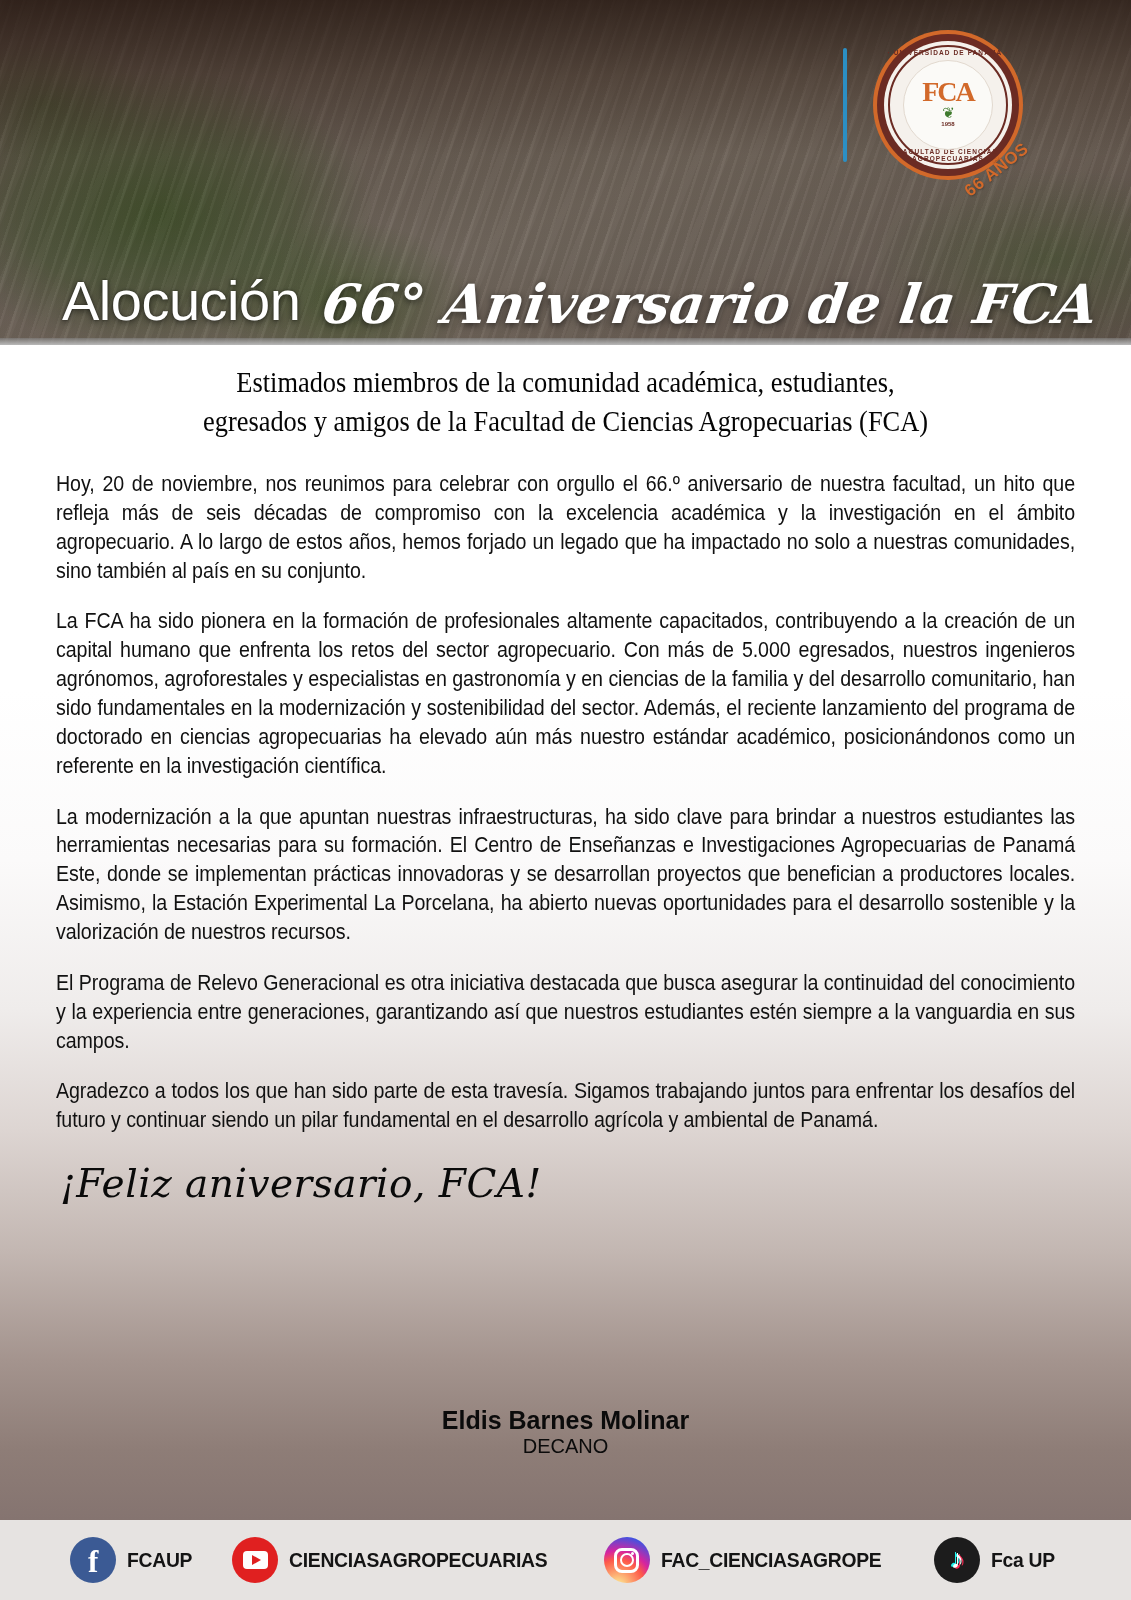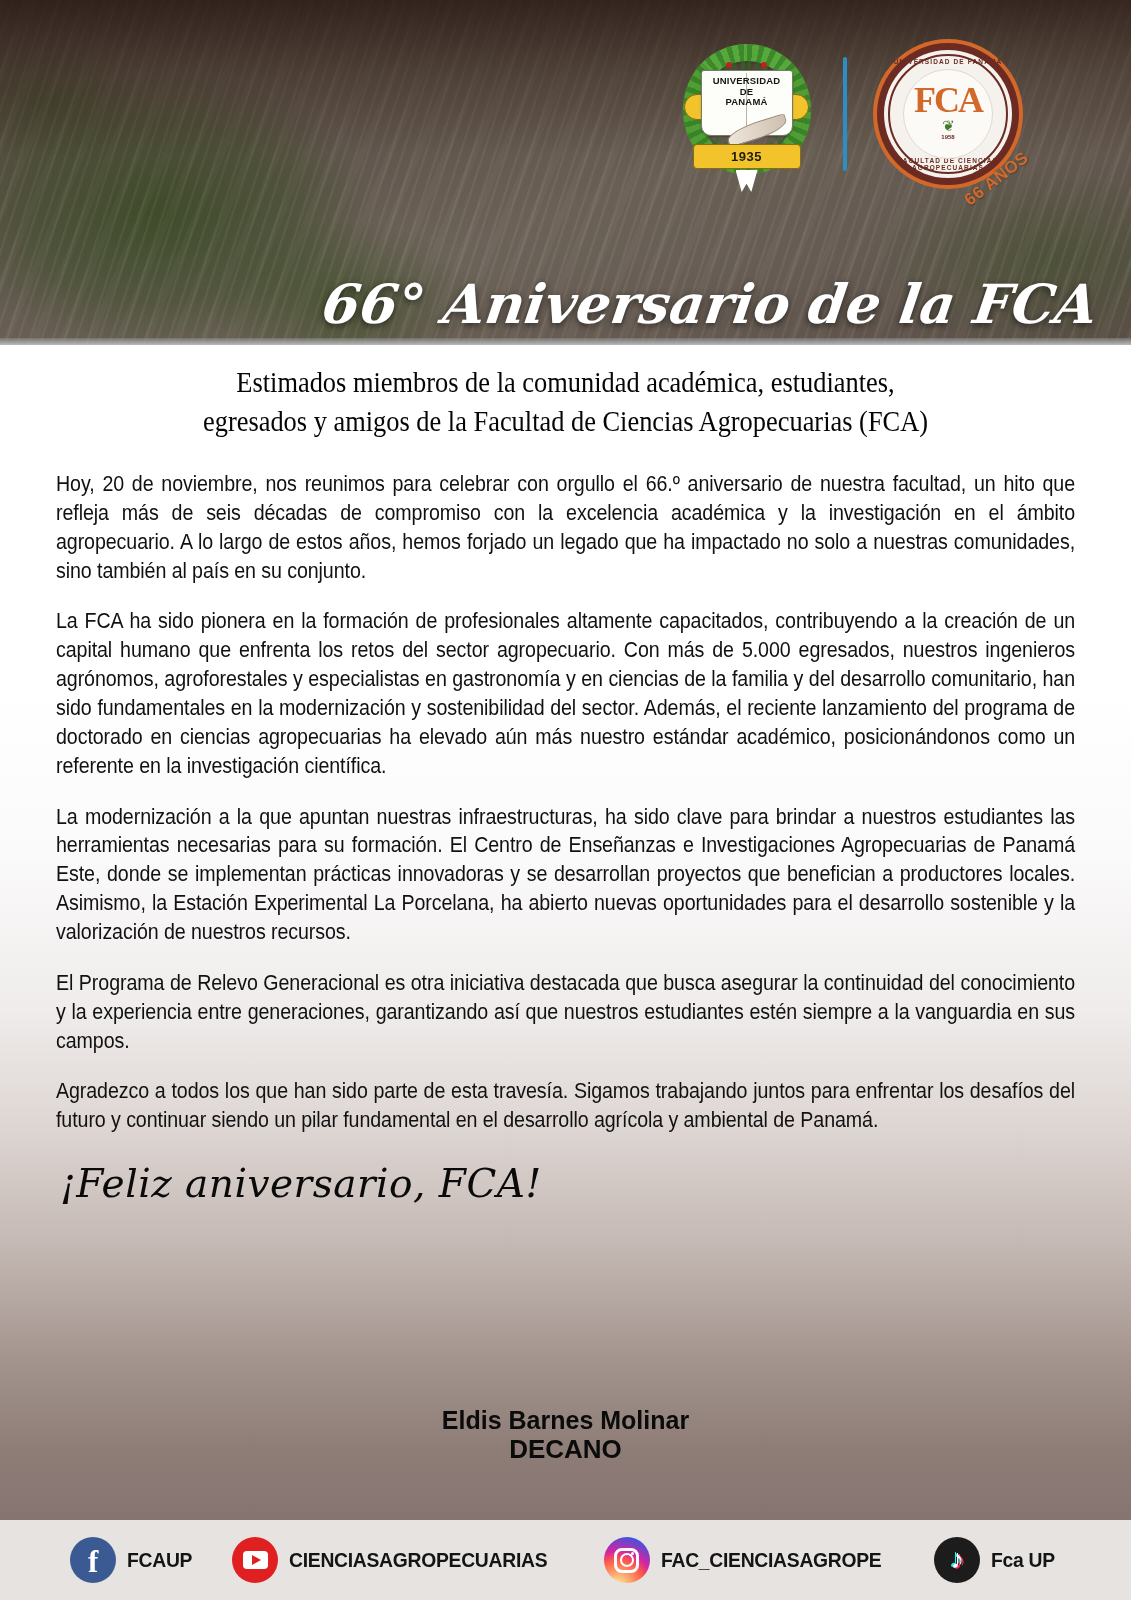--- a/index.html
+++ b/index.html
@@ -233,21 +233,21 @@
     position:absolute; inset:26px;
     border-radius:50%;
     background:#fbfaf7;
     border:1px solid #e2d9cf;
     display:flex; flex-direction:column;
     align-items:center; justify-content:center;
   }
   .fca-letters {
     font-family:"Liberation Serif", serif;
     font-weight:700;
-    font-size:36px;
+    font-size:28px;
     color:#d2692a;
     line-height:0.9;
     letter-spacing:-2px;
     margin-top:-4px;
   }
   .fca-laurel {
     font-size:15px;
     color:#3f7a2d;
     line-height:1;
     margin-top:1px;
@@ -361,21 +361,21 @@
   
   .signature {
     position:absolute;
     left:0; top:1406px;
     width:1131px;
     text-align:center;
     font-family:"Liberation Sans", sans-serif;
     color:#0b0b0b;
   }
   .sig-name { font-size:25px; font-weight:700; line-height:1.15; }
-  .sig-role { font-size:26px; font-weight:700; line-height:1.15; }
+  .sig-role { font-size:20px; font-weight:400; line-height:1.15; }
 
   
   .footer {
     position:absolute;
     left:0; bottom:0;
     width:1131px;
     height:80px;
     background:#e6e3e1;
     display:flex;
     align-items:center;
@@ -463,57 +463,39 @@
 </head>
 <body>
 
 <div class="poster">
 
   <div class="banner">
     <div class="banner-photo"></div>
 
     <div class="logos">
 
-      <div class="up-crest">
-        <div class="up-wreath"></div>
-        <div class="up-wreath-gap"></div>
-        <div class="up-dot-l"></div>
-        <div class="up-dot-r"></div>
-        <div class="up-scroll-l"></div>
-        <div class="up-scroll-r"></div>
-        <div class="up-book"></div>
-        <div class="up-book-text">
-          <div>UNIVERSIDAD</div>
-          <div>DE</div>
-          <div>PANAMÁ</div>
-        </div>
-        <div class="up-feather"></div>
-        <div class="up-ribbon">
-          <span class="up-year">1935</span>
-        </div>
-        <div class="up-tails"></div>
-      </div>
 
       <div class="logo-divider"></div>
 
       <div class="fca-seal">
         <div class="fca-outer"></div>
         <div class="fca-mid"></div>
         <div class="fca-ring"></div>
         <div class="fca-arc-top">· UNIVERSIDAD DE PANAMÁ ·</div>
         <div class="fca-arc-bottom">FACULTAD DE CIENCIAS AGROPECUARIAS</div>
         <div class="fca-inner">
           <div class="fca-letters">FCA</div>
           <div class="fca-laurel">❦</div>
           <div class="fca-year">1958</div>
         </div>
         <div class="fca-anos">66 AÑOS</div>
       </div>
     </div>
 
+    <div class="banner-title">Alocución</div>
     <div class="banner-script">66° Aniversario de la FCA</div>
     <div class="banner-bottom-edge"></div>
   </div>
 
   <div class="content">
     <div class="greeting">
       <div>Estimados miembros de la comunidad académica, estudiantes,</div>
       <div>egresados y amigos de la Facultad de Ciencias Agropecuarias (FCA)</div>
     </div>
 

